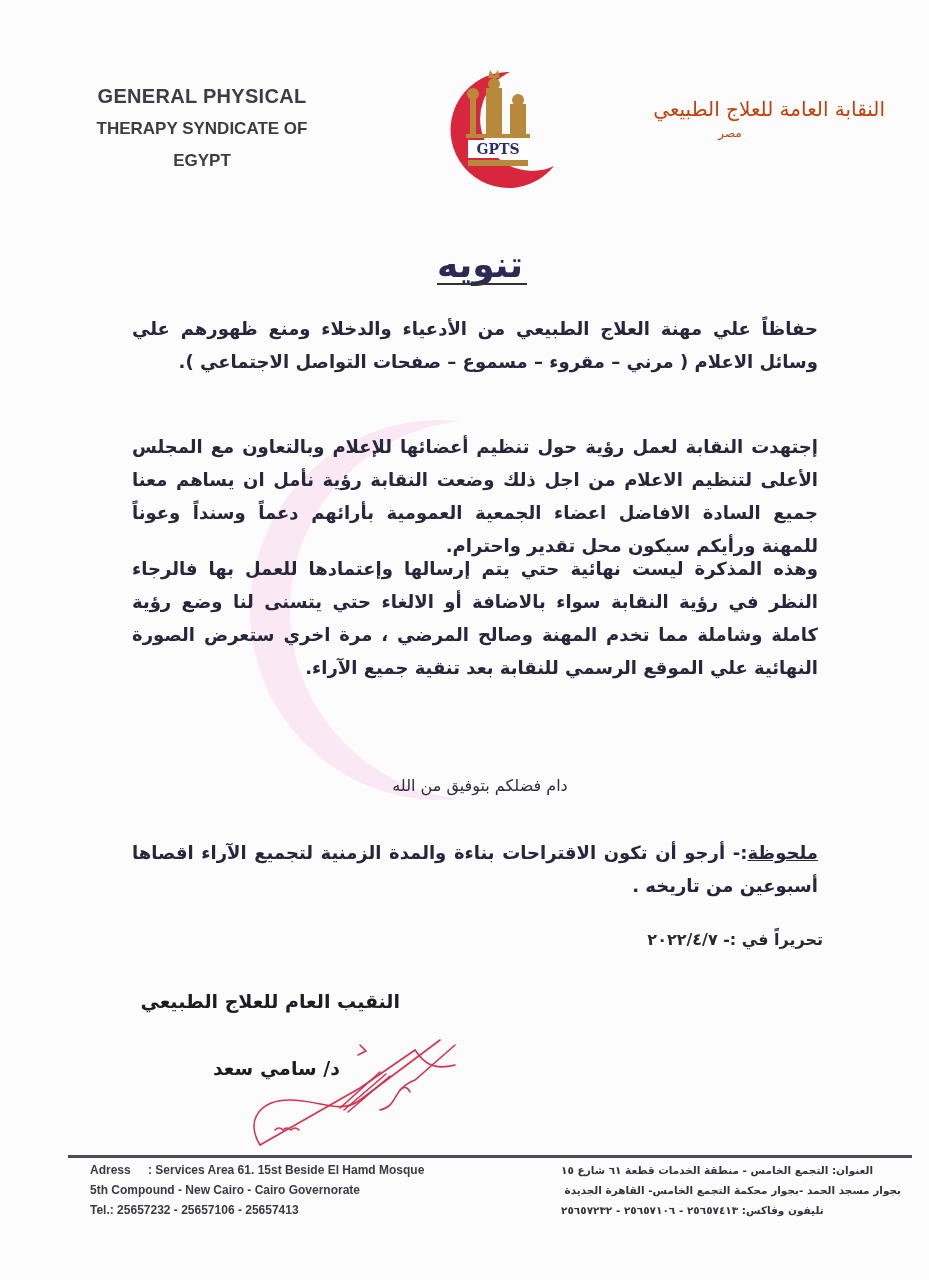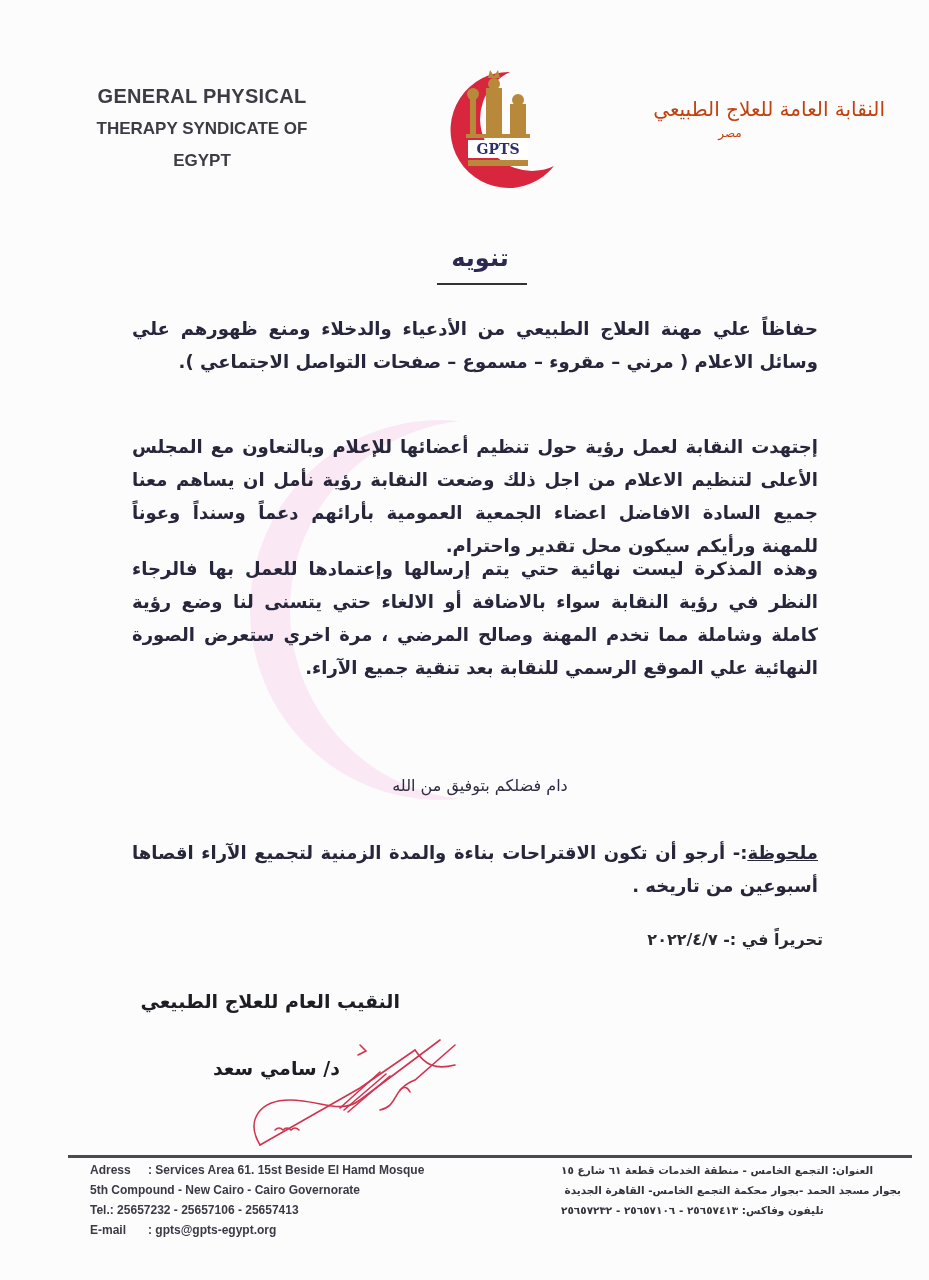--- a/index.html
+++ b/index.html
@@ -38,21 +38,21 @@
       text-align: center; direction: rtl;
       font-family: "DejaVu Sans", sans-serif; color: #c2410c;
     }
     .hdr-ar .l1 { font-size: 20px; line-height: 26px; text-align: right; }
     .hdr-ar .l2 { font-size: 12px; line-height: 22px; margin-right: 60px; }
 
     
     .title {
       position: absolute; left: 420px; top: 244px; width: 120px;
       text-align: center; direction: rtl;
-      font-size: 24px; font-weight: bold; color: #2c2a52;
+      font-size: 36px; font-weight: bold; color: #2c2a52;
     }
     .title-underline {
       position: absolute; left: 437px; top: 283px; width: 90px; height: 2px; background: #333;
     }
 
     
     .body {
       position: absolute; left: 132px; width: 686px; direction: rtl;
       text-align: justify; text-align-last: right;
       font-family: "DejaVu Sans", sans-serif; font-weight: bold;
@@ -167,23 +167,20 @@
   </svg>
 
   <div class="footer-rule"></div>
 
   <div class="footer-en">
     <div class="row">
       <span class="lab">Adress</span><span>: Services Area 61. 15st Beside El Hamd Mosque</span>
     </div>
     <div class="row">5th Compound - New Cairo - Cairo Governorate</div>
     <div class="row">Tel.: 25657232 - 25657106 - 25657413</div>
-    <div class="row">
-      <span class="lab">E-mail</span><span>: gpts@gpts-egypt.org</span>
-    </div>
   </div>
 
   <div class="footer-ar">
     <div>العنوان: التجمع الخامس - منطقة الخدمات قطعة ٦١ شارع ١٥</div>
     <div>بجوار مسجد الحمد -بجوار محكمة التجمع الخامس- القاهرة الجديدة - محافظة القاهرة</div>
     <div>تليفون وفاكس: ٢٥٦٥٧٤١٣ - ٢٥٦٥٧١٠٦ - ٢٥٦٥٧٢٣٢</div>
   </div>
 
 </div>
 

